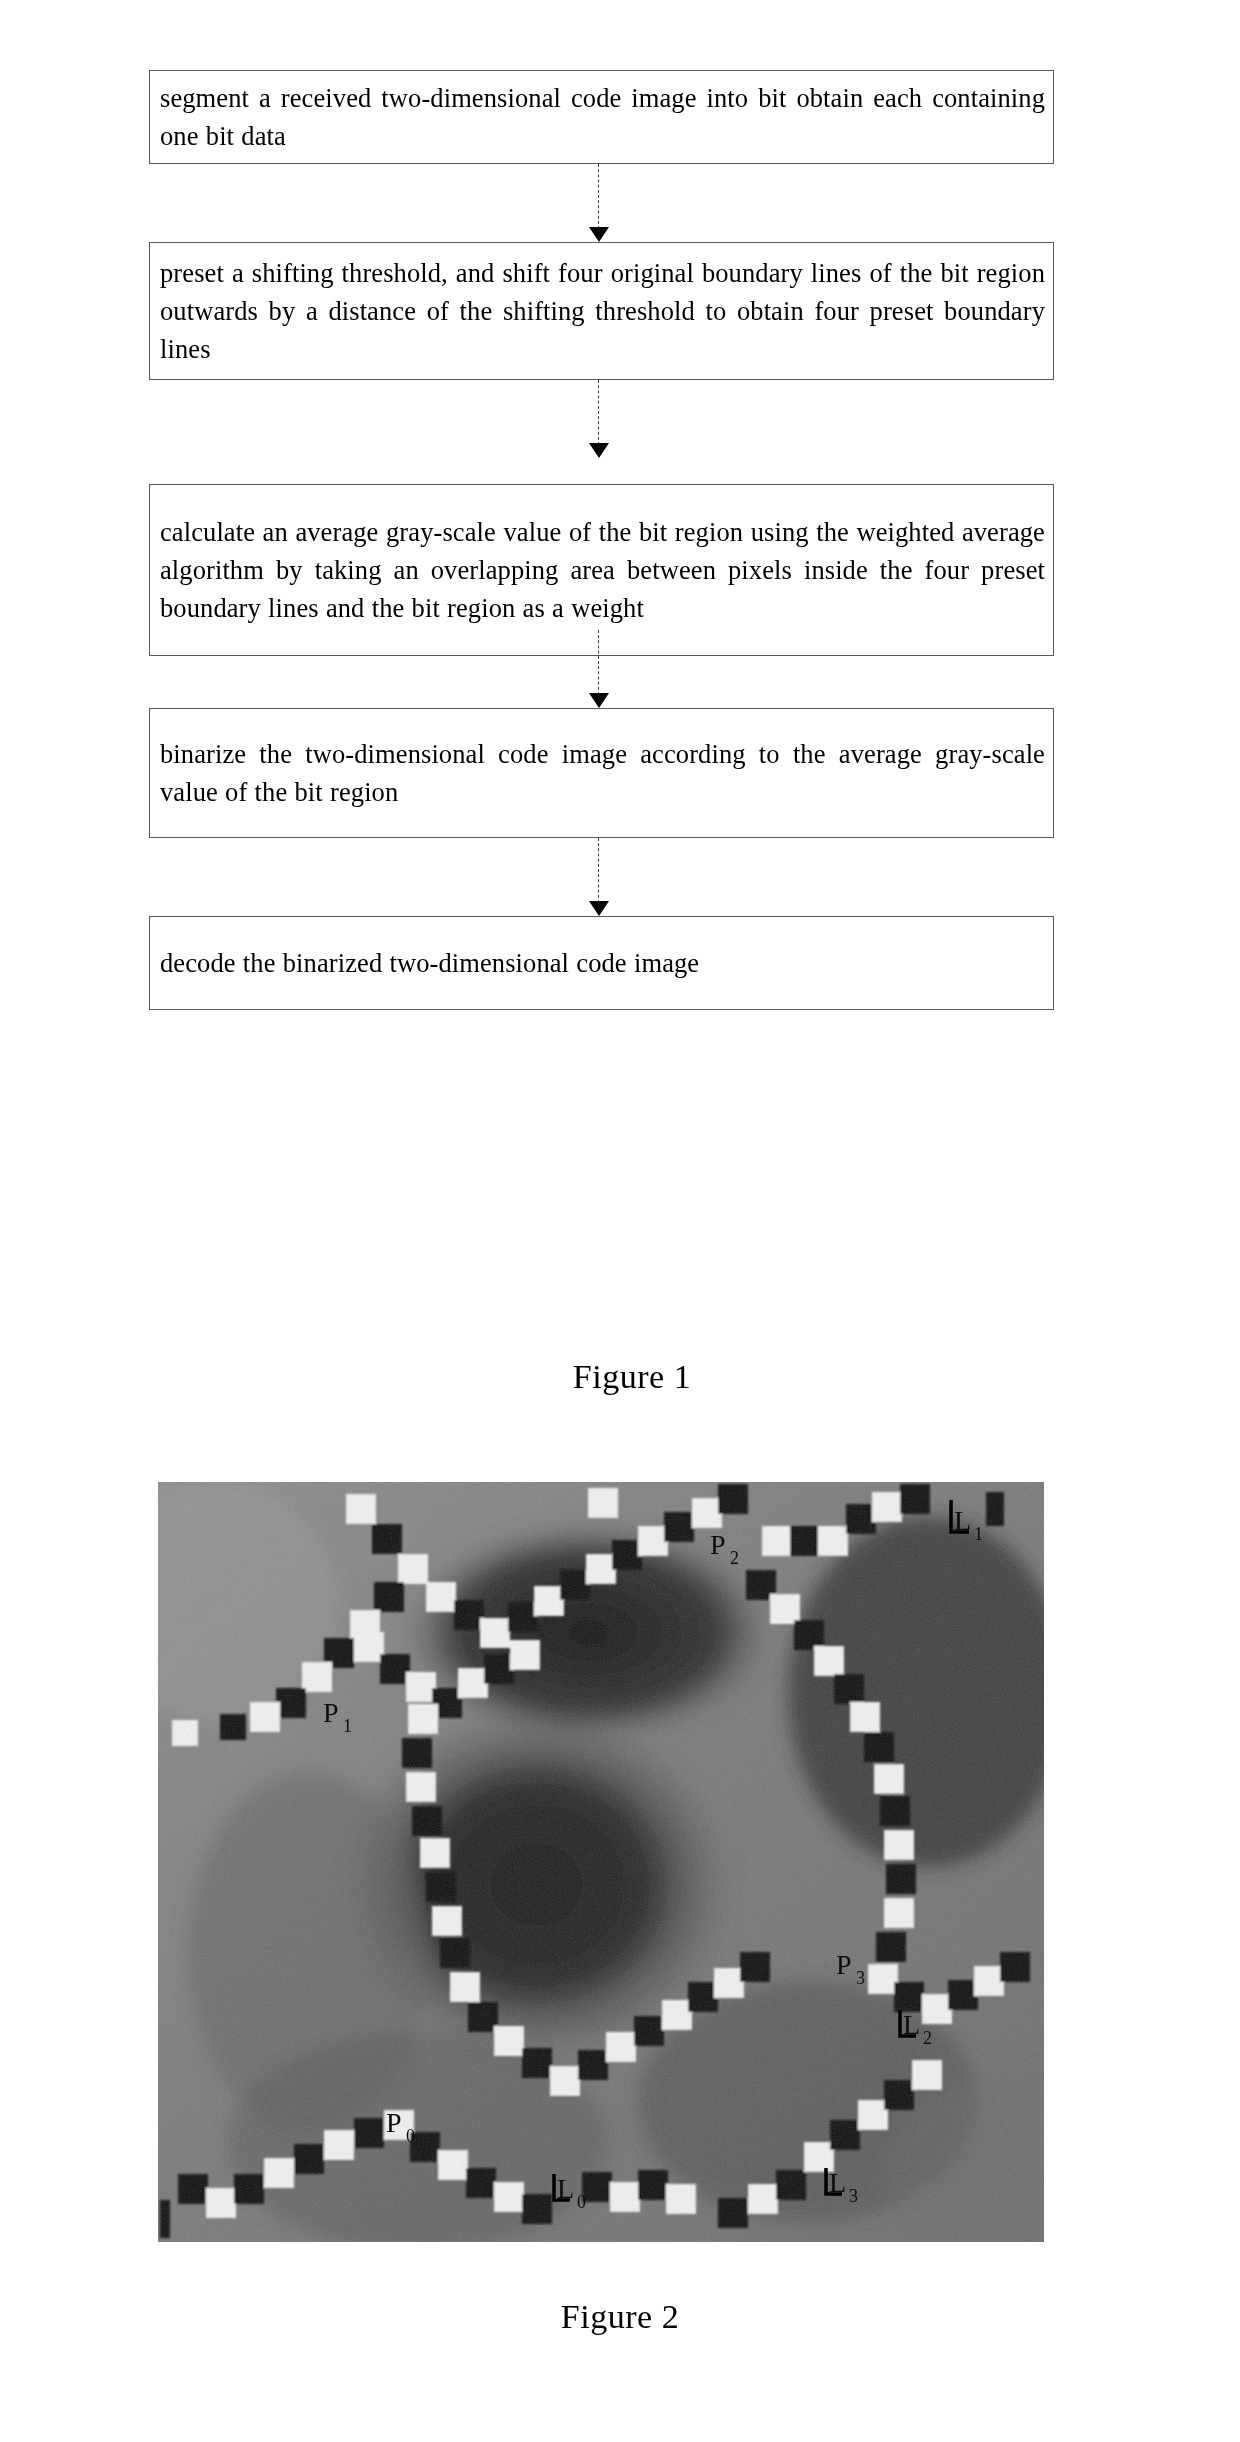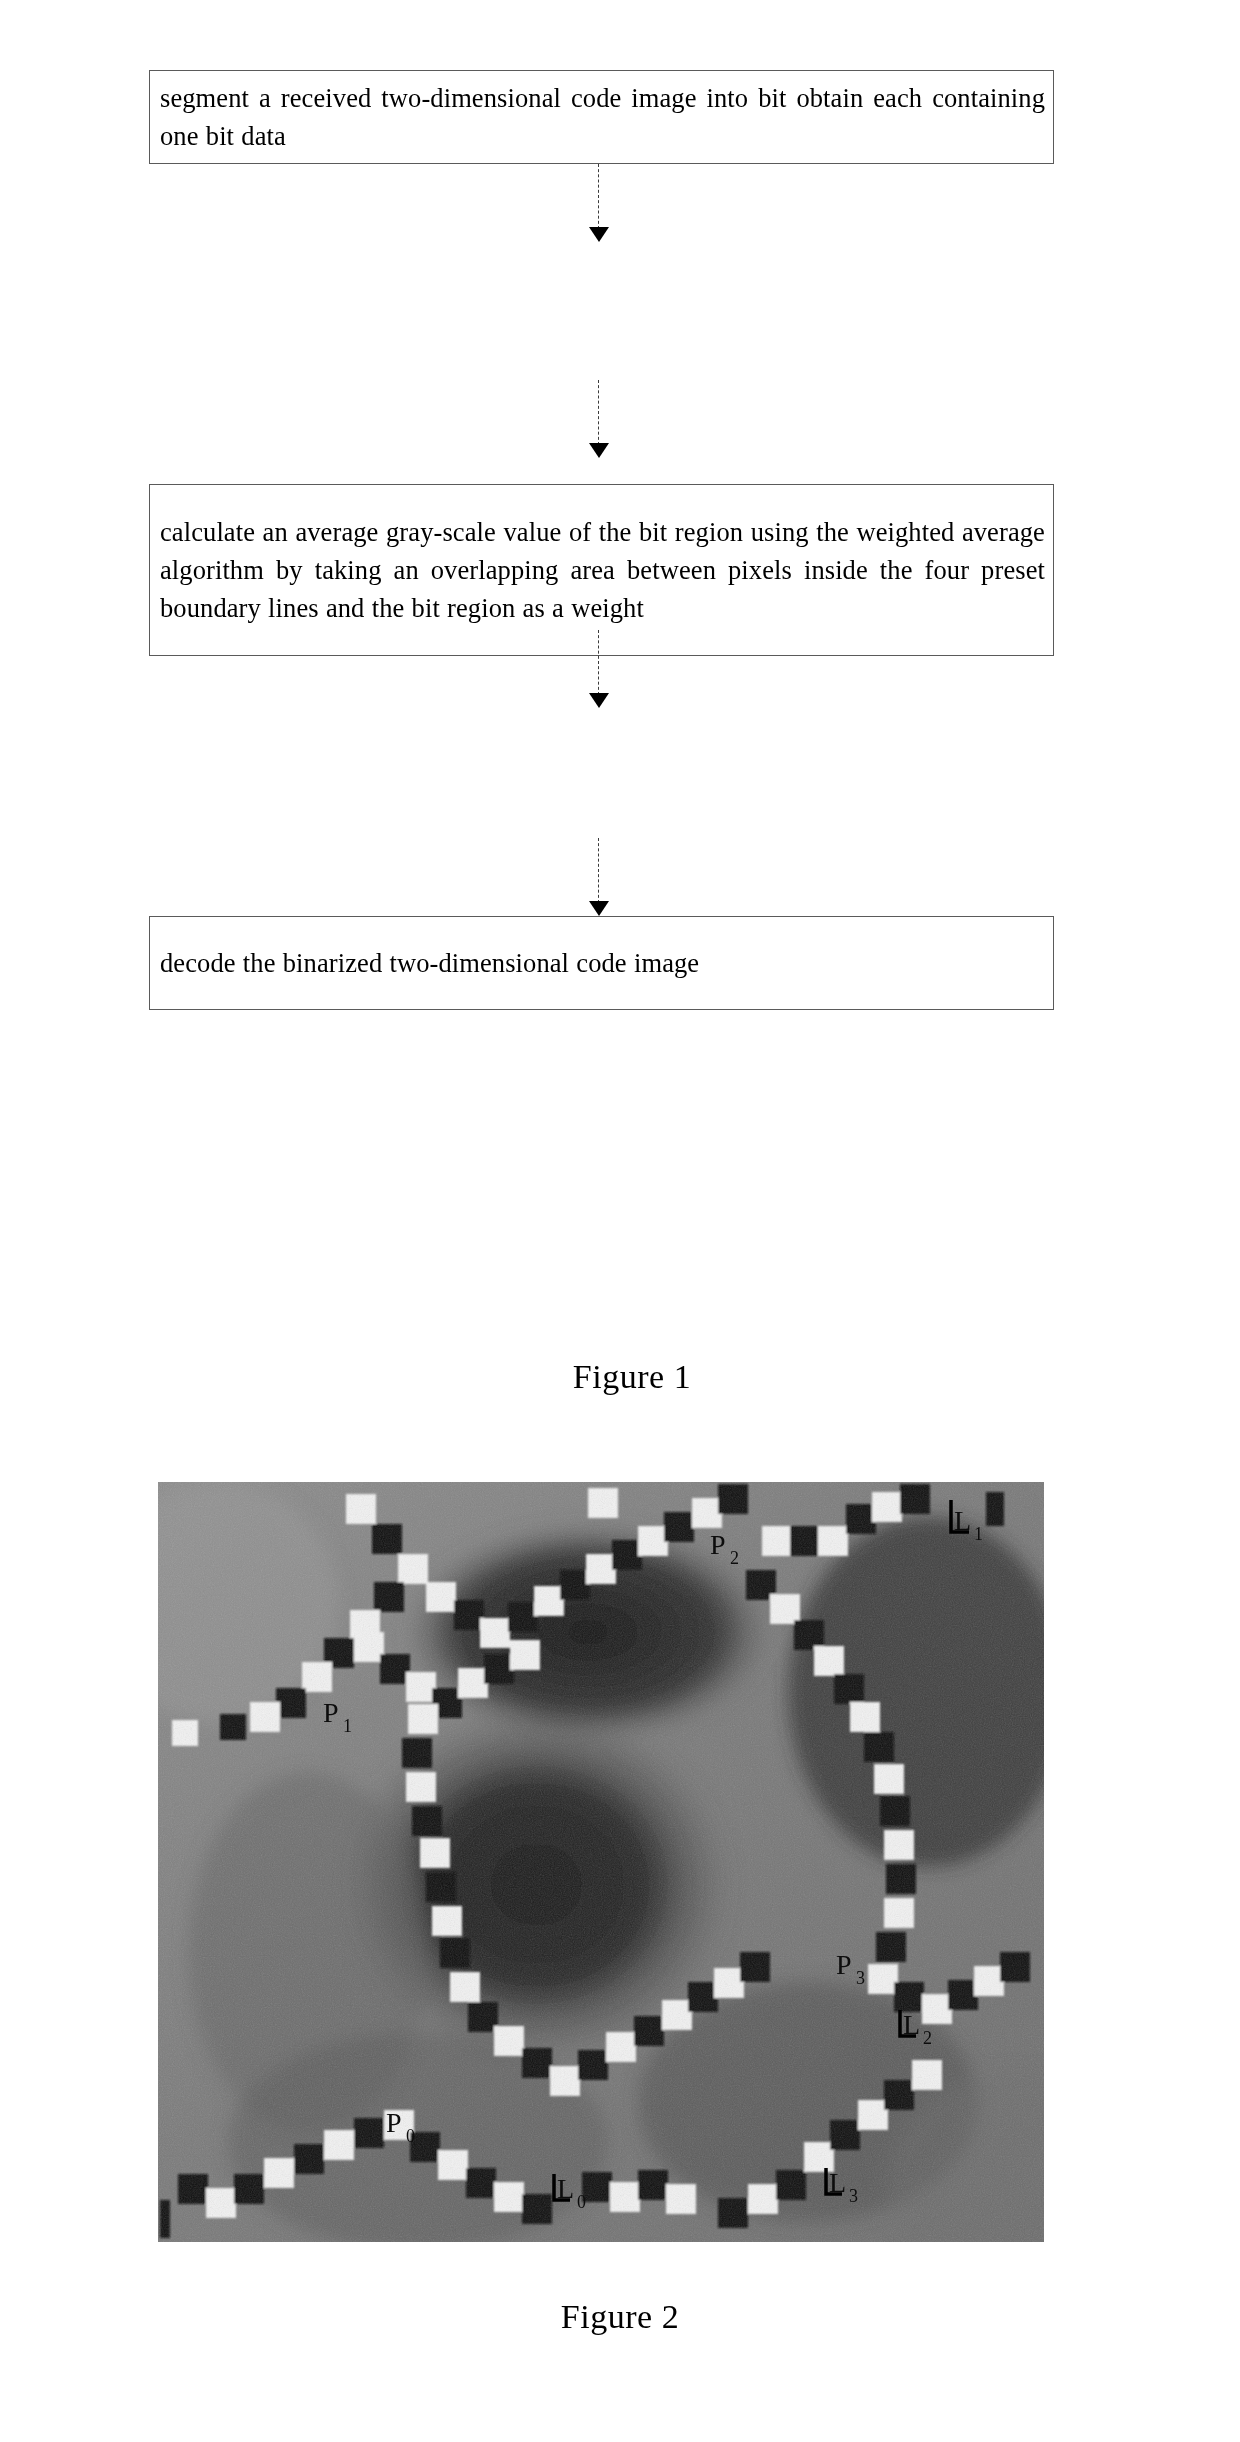--- a/index.html
+++ b/index.html
@@ -116,35 +116,41 @@
 
   <div class="flow-box" id="box1">
     <span class="flow-text">segment a received two-dimensional code image into bit obtain each containing one bit data</span>
   </div>
 
   <div class="connector" id="conn1">
     <span class="stem"></span>
     <span class="head"></span>
   </div>
 
+  <div class="flow-box" id="box2">
+    <span class="flow-text">preset a shifting threshold, and shift four original boundary lines of the bit region outwards by a distance of the shifting threshold to obtain four preset boundary lines</span>
+  </div>
 
   <div class="connector" id="conn2">
     <span class="stem"></span>
     <span class="head"></span>
   </div>
 
   <div class="flow-box" id="box3">
     <span class="flow-text">calculate an average gray-scale value of the bit region using the weighted average algorithm by taking an overlapping area between pixels inside the four preset boundary lines and the bit region as a weight</span>
   </div>
 
   <div class="connector" id="conn3">
     <span class="stem"></span>
     <span class="head"></span>
   </div>
 
+  <div class="flow-box" id="box4">
+    <span class="flow-text">binarize the two-dimensional code image according to the average gray-scale value of the bit region</span>
+  </div>
 
   <div class="connector" id="conn4">
     <span class="stem"></span>
     <span class="head"></span>
   </div>
 
   <div class="flow-box" id="box5">
     <span class="flow-text">decode the binarized two-dimensional code image</span>
   </div>
 

